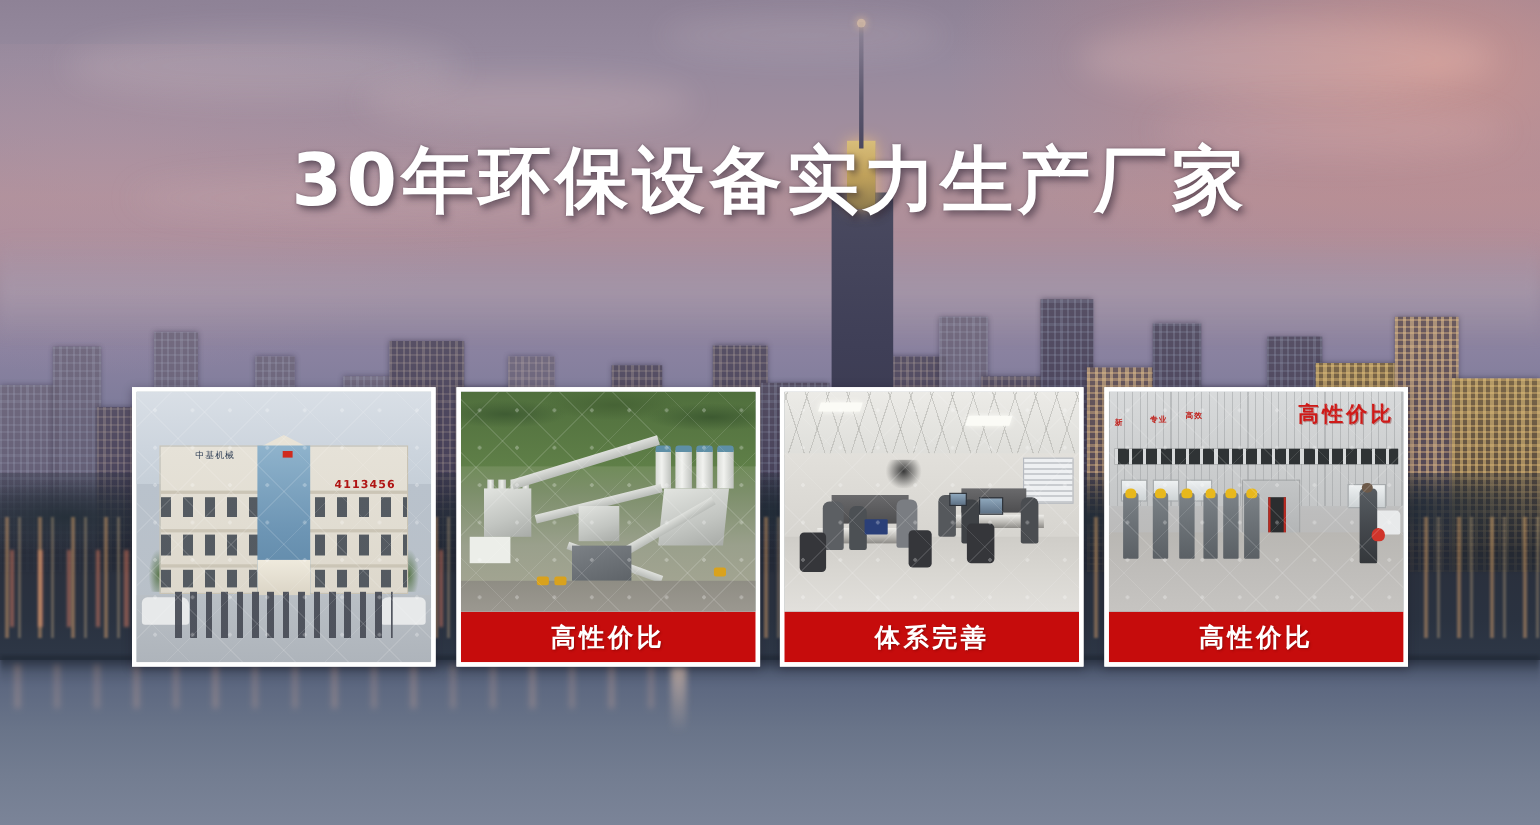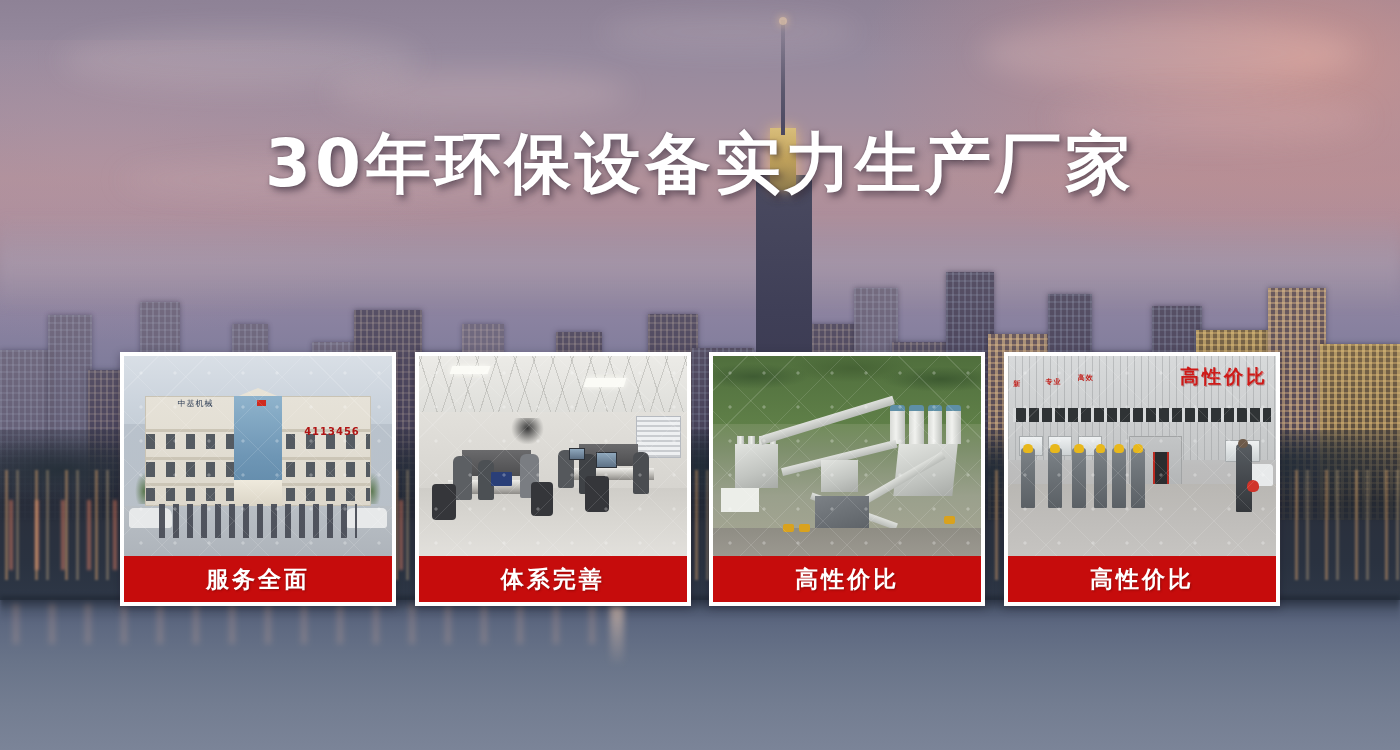--- a/index.html
+++ b/index.html
@@ -487,54 +487,20 @@
           <div class="p1-sign">中基机械</div>
           <div class="p1-phone">4113456</div>
           <div class="p1-ground"></div>
           <div class="p1-car-l"></div>
           <div class="p1-car-r"></div>
           <div class="p1-people"></div>
         </div>
         <div class="wm"></div>
         <div class="wm-dots"></div>
       </div>
-      <div class="card-caption">服务全面</div>
-    </div>
-
-    <div class="card">
-      <div class="card-photo">
-        <div class="p3">
-          <div class="p3-ceil"></div>
-          <div class="p3-panel p3-pa"></div>
-          <div class="p3-panel p3-pb"></div>
-          <div class="p3-wall"></div>
-          <div class="p3-decal"></div>
-          <div class="p3-blind"></div>
-          <div class="p3-floor"></div>
-          <div class="p3-part p3-pt1"></div>
-          <div class="p3-part p3-pt2"></div>
-          <div class="p3-desk p3-d1"></div>
-          <div class="p3-desk p3-d2"></div>
-          <div class="p3-person" style="left:13%; top:50%; width:7%; height:22%; background:#5c5f63;"></div>
-          <div class="p3-person" style="left:22%; top:52%; width:6%; height:20%; background:#4c5054;"></div>
-          <div class="p3-person" style="left:38%; top:49%; width:7%; height:22%; background:#7a7d82;"></div>
-          <div class="p3-person" style="left:52%; top:47%; width:6%; height:19%; background:#55585c;"></div>
-          <div class="p3-person" style="left:60%; top:49%; width:6%; height:20%; background:#3f4246;"></div>
-          <div class="p3-person" style="left:80%; top:48%; width:6%; height:21%; background:#4a4d51;"></div>
-          <div class="p3-chair" style="left:5%;  top:64%; width:9%;  height:18%;"></div>
-          <div class="p3-chair" style="left:42%; top:63%; width:8%;  height:17%;"></div>
-          <div class="p3-chair" style="left:62%; top:60%; width:9%;  height:18%;"></div>
-          <div class="p3-lap" style="left:27%; top:58%; width:8%;  height:7%;"></div>
-          <div class="p3-mon" style="left:66%; top:48%; width:8%;  height:8%;"></div>
-          <div class="p3-mon" style="left:56%; top:46%; width:6%;  height:6%;"></div>
-        </div>
-        <div class="wm"></div>
-        <div class="wm-dots"></div>
-      </div>
-      <div class="card-caption">体系完善</div>
     </div>
 
     <div class="card">
       <div class="card-photo">
         <div class="p2">
           <div class="p2-forest"></div>
           <div class="p2-silo" style="left:66%;"></div>
             <div class="p2-silo-top" style="left:66%;"></div>
           <div class="p2-silo" style="left:73%;"></div>
             <div class="p2-silo-top" style="left:73%;"></div>
@@ -557,20 +523,53 @@
           <div class="p2-block p2-b4"></div>
           <div class="p2-road"></div>
           <div class="p2-mach" style="left:26%;"></div>
           <div class="p2-mach" style="left:32%;"></div>
           <div class="p2-mach" style="left:86%; top:80%;"></div>
         </div>
         <div class="wm"></div>
         <div class="wm-dots"></div>
       </div>
       <div class="card-caption">高性价比</div>
+    </div>
+
+    <div class="card">
+      <div class="card-photo">
+        <div class="p3">
+          <div class="p3-ceil"></div>
+          <div class="p3-panel p3-pa"></div>
+          <div class="p3-panel p3-pb"></div>
+          <div class="p3-wall"></div>
+          <div class="p3-decal"></div>
+          <div class="p3-blind"></div>
+          <div class="p3-floor"></div>
+          <div class="p3-part p3-pt1"></div>
+          <div class="p3-part p3-pt2"></div>
+          <div class="p3-desk p3-d1"></div>
+          <div class="p3-desk p3-d2"></div>
+          <div class="p3-person" style="left:13%; top:50%; width:7%; height:22%; background:#5c5f63;"></div>
+          <div class="p3-person" style="left:22%; top:52%; width:6%; height:20%; background:#4c5054;"></div>
+          <div class="p3-person" style="left:38%; top:49%; width:7%; height:22%; background:#7a7d82;"></div>
+          <div class="p3-person" style="left:52%; top:47%; width:6%; height:19%; background:#55585c;"></div>
+          <div class="p3-person" style="left:60%; top:49%; width:6%; height:20%; background:#3f4246;"></div>
+          <div class="p3-person" style="left:80%; top:48%; width:6%; height:21%; background:#4a4d51;"></div>
+          <div class="p3-chair" style="left:5%;  top:64%; width:9%;  height:18%;"></div>
+          <div class="p3-chair" style="left:42%; top:63%; width:8%;  height:17%;"></div>
+          <div class="p3-chair" style="left:62%; top:60%; width:9%;  height:18%;"></div>
+          <div class="p3-lap" style="left:27%; top:58%; width:8%;  height:7%;"></div>
+          <div class="p3-mon" style="left:66%; top:48%; width:8%;  height:8%;"></div>
+          <div class="p3-mon" style="left:56%; top:46%; width:6%;  height:6%;"></div>
+        </div>
+        <div class="wm"></div>
+        <div class="wm-dots"></div>
+      </div>
+      <div class="card-caption">体系完善</div>
     </div>
 
     <div class="card">
       <div class="card-photo">
         <div class="p4">
           <div class="p4-fac"></div>
           <div class="p4-bigtext">高性价比</div>
           <div class="p4-smtext p4-st1">新</div>
           <div class="p4-smtext p4-st2">专业</div>
           <div class="p4-smtext p4-st3">高效</div>

